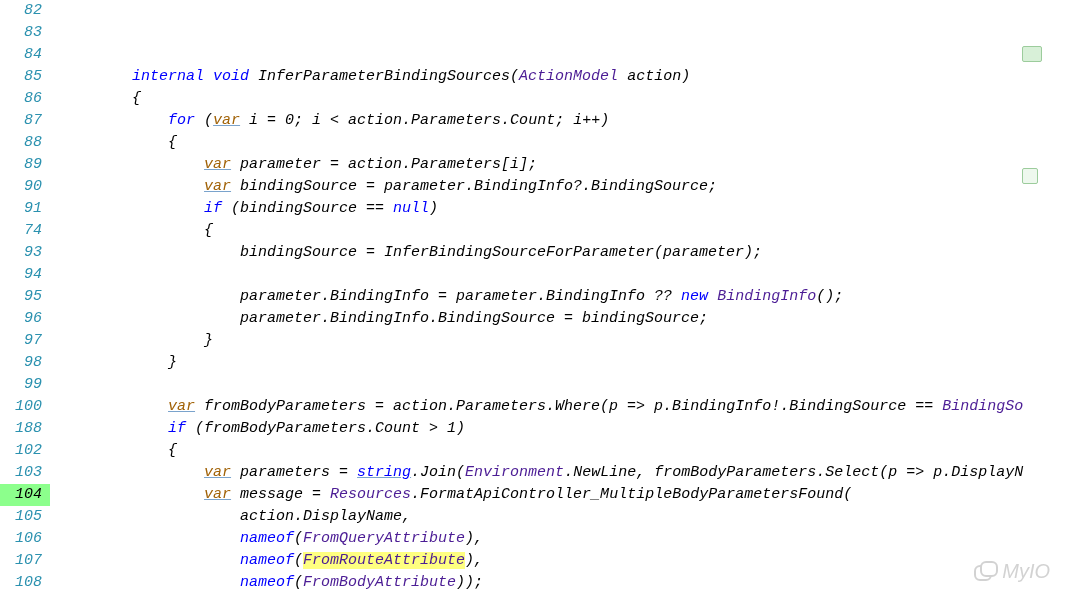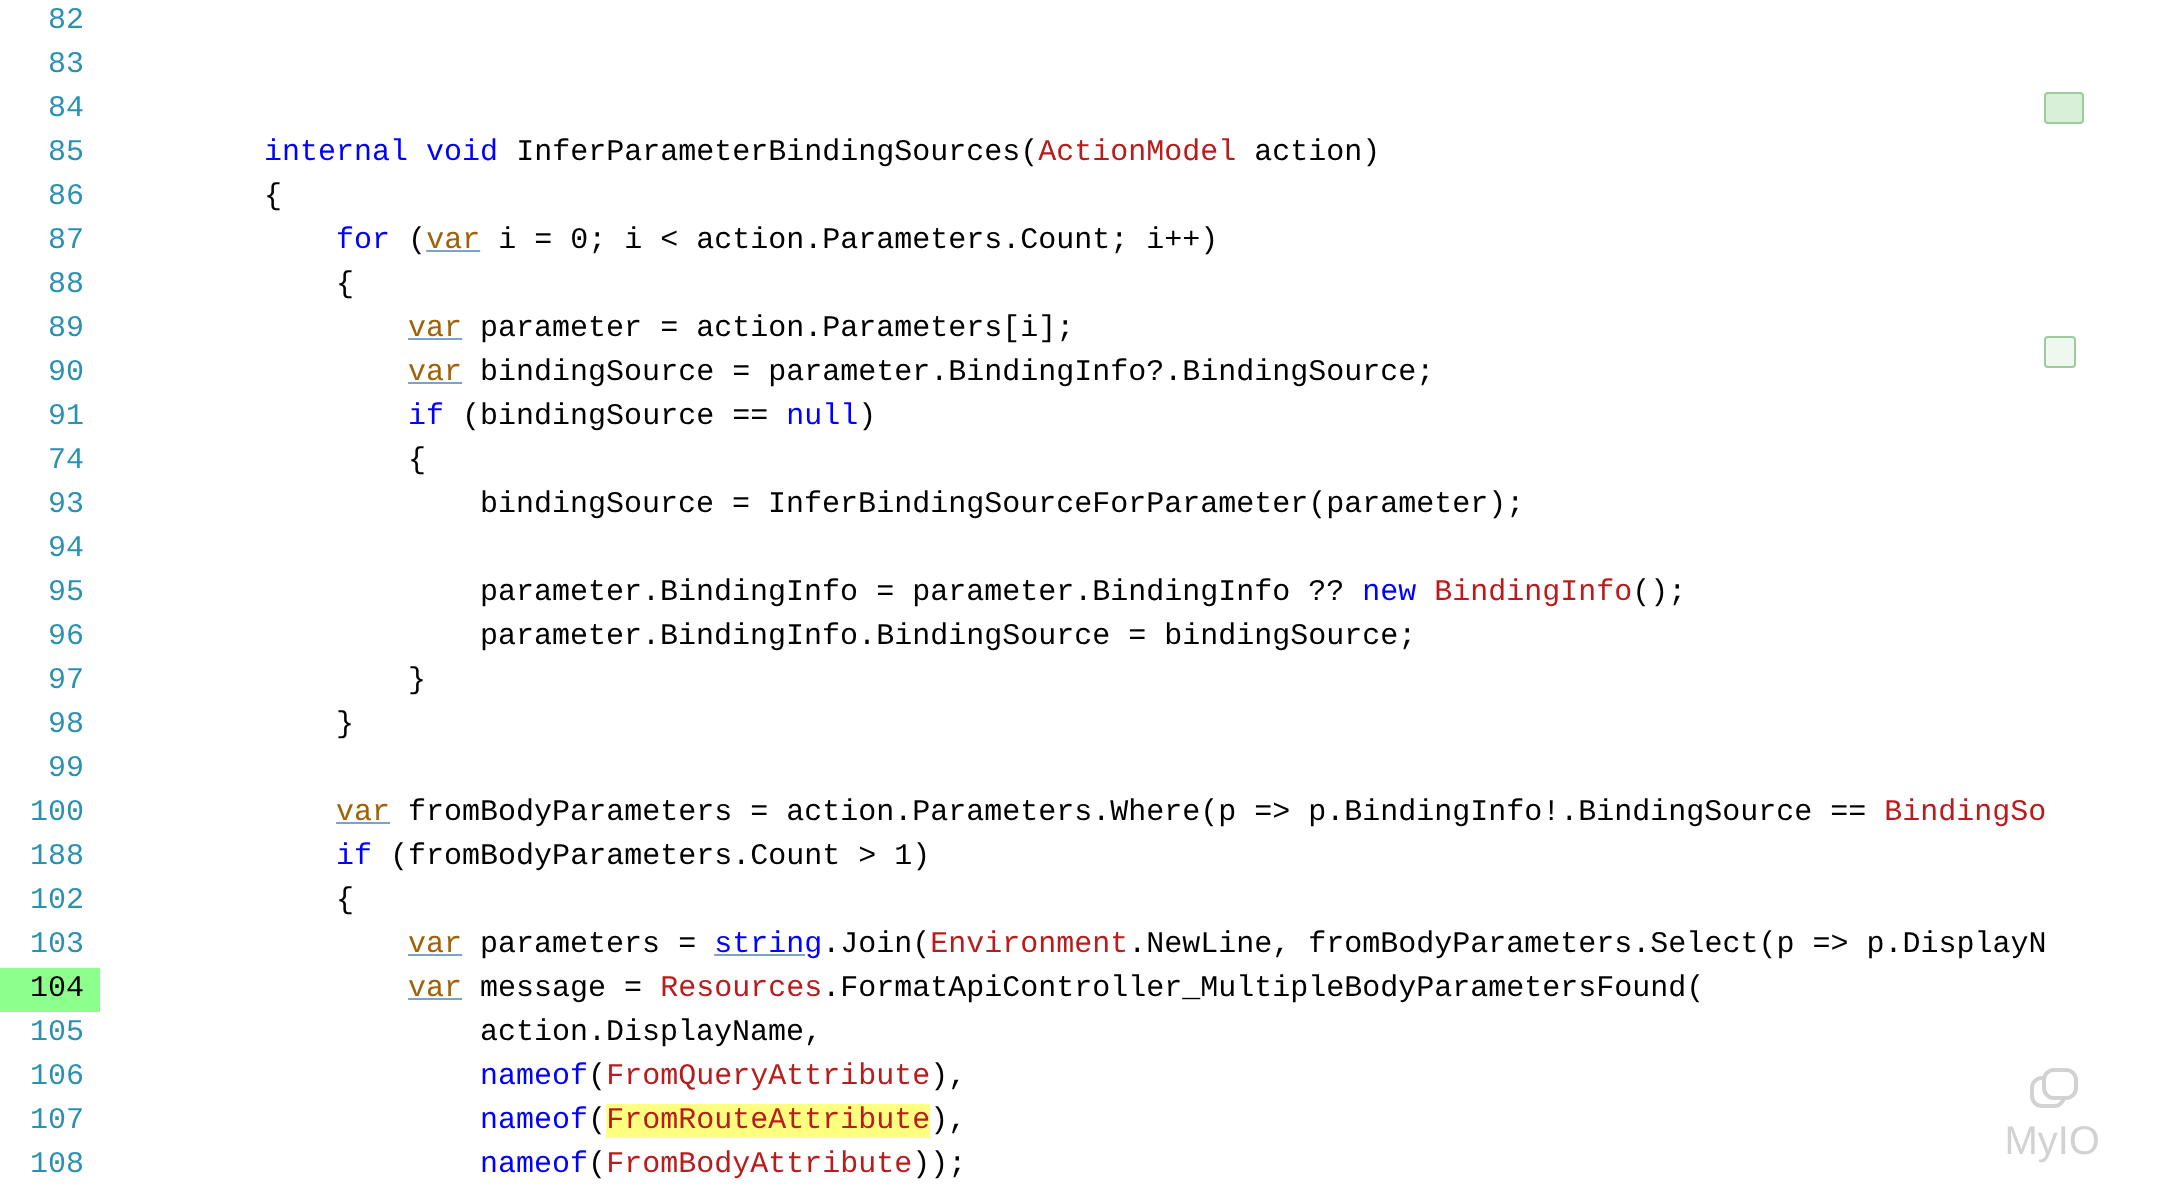--- a/index.html
+++ b/index.html
@@ -11,20 +11,21 @@
     background: #ffffff;
     font-family: Consolas, "Courier New", monospace;
     font-size: 15px;
     line-height: 22px;
   }
   .editor {
     position: relative;
     width: 1080px;
     height: 600px;
     display: flex;
+    font-style: italic;
   }
   .gutter {
     width: 50px;
     flex: 0 0 50px;
     text-align: right;
     color: #2b91af;
     user-select: none;
     padding-top: 0;
   }
   .gutter .ln {
@@ -40,21 +41,21 @@
     padding-left: 10px;
     white-space: pre;
     overflow: hidden;
     position: relative;
   }
   .code .row {
     height: 22px;
   }
   .tok-plain   { color: #000000; }
   .tok-keyword { color: #0000ff; }
-  .tok-type    { color: #b91c1c; }
+  .tok-type    { color: #4c1d95; }
   .tok-var     { color: #a16207; text-decoration: underline; text-decoration-color: #7aa3cc; }
   .tok-underline { text-decoration: underline; text-decoration-color: #7aa3cc; }
   .tok-hl      { background: #ffff80; }
   .margin-icons {
     position: absolute;
     right: 4px;
     top: 2px;
   }
   .mi {
     width: 18px;
@@ -77,21 +78,20 @@
     position: absolute;
     right: 30px;
     bottom: 18px;
     color: #c8c8c8;
     font-family: Arial, sans-serif;
     font-size: 20px;
     display: flex;
     align-items: center;
     gap: 6px;
     opacity: 0.8;
-    flex-direction: column;
   }
   .watermark .bubble {
     width: 22px;
     height: 20px;
     position: relative;
   }
   .watermark .bubble::before,
   .watermark .bubble::after {
     content: "";
     position: absolute;

